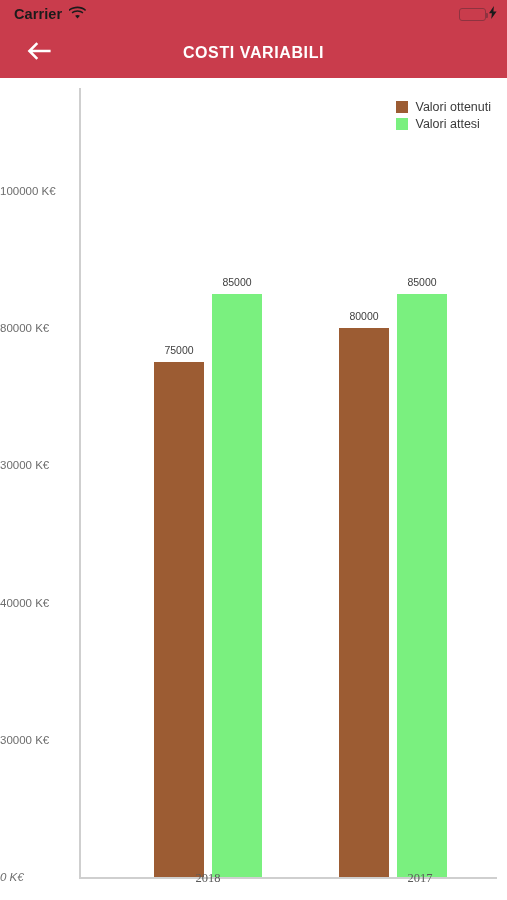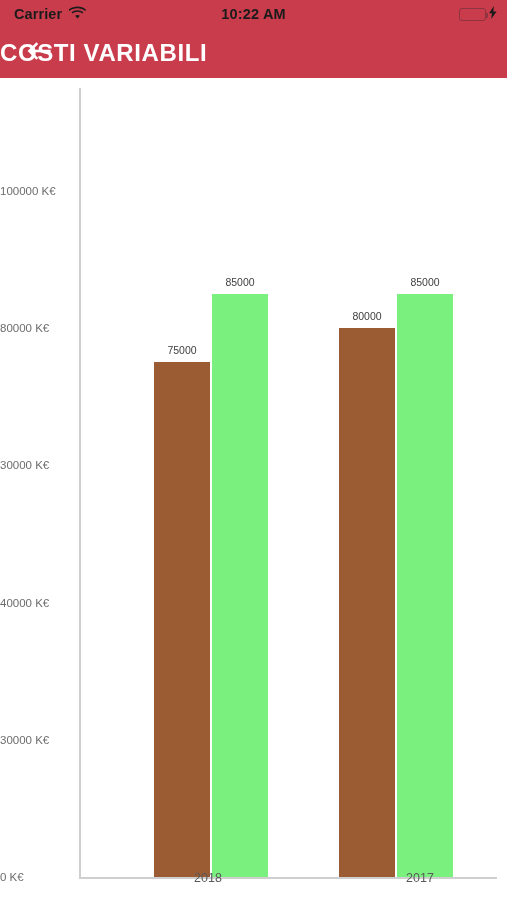--- a/index.html
+++ b/index.html
@@ -103,22 +103,23 @@
     width: 34px;
     height: 34px;
     display: flex;
     align-items: center;
     justify-content: center;
     cursor: pointer;
   }
   .nav-title {
     position: absolute;
     left: 0; right: 0;
+    text-align: center;
     color: #ffffff;
-    font-size: 24px;
+    font-size: 16px;
     font-weight: 600;
     letter-spacing: 0.6px;
   }
 
   
   .chart-area {
     position: absolute;
     left: 0; top: 78px;
     width: 507px;
     height: 822px;
@@ -185,58 +186,57 @@
     position: absolute;
     left: 80px;
     top: 10px;
     width: 417px;
     height: 789px;
   }
 
   .bar {
     position: absolute;
     bottom: 0;
-    padding-left: 6px;
   }
   .bar-value {
     position: absolute;
     bottom: 100%;
     left: 50%;
     transform: translateX(-50%);
     margin-bottom: 6px;
     font-size: 10.5px;
     color: #404040;
     white-space: nowrap;
   }
   .x-label {
     position: absolute;
     top: 793px;
     font-size: 12.5px;
     color: #5a5a5a;
     text-align: left;
     transform: translateX(-50%);
+    font-family: Liberation Serif, serif;
   }
 </style>
 </head>
 <body>
 
 <div class="phone">
 
   <div class="status-bar">
     <div class="status-left">
       <span class="carrier-text">Carrier</span>
       <span class="wifi-icon">
         <svg width="17" height="13" viewBox="0 0 17 13">
           <path d="M8.5 2.2c2.9 0 5.6 1.05 7.6 2.8l1.0-1.2C14.9 1.75 11.8.6 8.5.6S2.1 1.75-.6 3.8l1.0 1.2C2.4 3.25 5.1 2.2 8.5 2.2z" fill="#1b1b1b"></path>
           <path d="M8.5 5.7c1.9 0 3.6.7 4.9 1.85l1.0-1.2C12.9 5.0 10.8 4.2 8.5 4.2S4.1 5.0 2.6 6.35l1.0 1.2C4.9 6.4 6.6 5.7 8.5 5.7z" fill="#1b1b1b"></path>
           <path d="M8.5 8.9c.9 0 1.8.35 2.4.95L8.5 12.6 6.1 9.85c.6-.6 1.5-.95 2.4-.95z" fill="#1b1b1b"></path>
         </svg>
       </span>
     </div>
-    <div class="status-time">10:22 AM</div>
     <div class="status-right">
       <span class="battery">
         <span class="battery-fill"></span>
         <span class="battery-cap"></span>
       </span>
       <span class="bolt-icon">
         <svg width="8" height="13" viewBox="0 0 8 13">
           <path d="M4.9 0L0 7.2h2.9L2.2 13 7.6 5.4H4.4L4.9 0z" fill="#1b1b1b"></path>
         </svg>
       </span>
@@ -249,26 +249,36 @@
         <svg width="26" height="20" viewBox="0 0 26 20">
           <path d="M10.4 1.2L1.6 10l8.8 8.8 1.8-1.8-5.7-5.7H24.6V8.7H6.5l5.7-5.7z" fill="#ffffff"></path>
         </svg>
       </span>
     </div>
     <div class="nav-title">COSTI VARIABILI</div>
   </div>
 
   <div class="chart-area">
 
+    <div class="legend">
+      <div class="legend-row">
+        <span class="legend-swatch" style="background:#9c5c33"></span>
+        <span class="legend-label">Valori ottenuti</span>
+      </div>
+      <div class="legend-row">
+        <span class="legend-swatch" style="background:#7af07f"></span>
+        <span class="legend-label">Valori attesi</span>
+      </div>
+    </div>
 
     <div class="y-axis-line"></div>
     <div class="x-axis-line"></div>
 
     <div class="y-tick-wrap" id="yticks">
-        <div class="y-tick" style="top: 799px;">0 K€</div>
+        <div class="y-tick" style="top: 799px; font-style: italic;">0 K€</div>
         <div class="y-tick" style="top: 661.783px;">30000 K€</div>
         <div class="y-tick" style="top: 524.565px;">40000 K€</div>
         <div class="y-tick" style="top: 387.348px;">30000 K€</div>
         <div class="y-tick" style="top: 250.13px;">80000 K€</div>
         <div class="y-tick" style="top: 112.913px;">100000 K€</div>
       </div>
 
     <div class="plot" id="plot">
         <div class="bar" style="left: 74px; width: 50px; height: 514.565px; background: rgb(156, 92, 51);">
           <span class="bar-value">75000</span>

